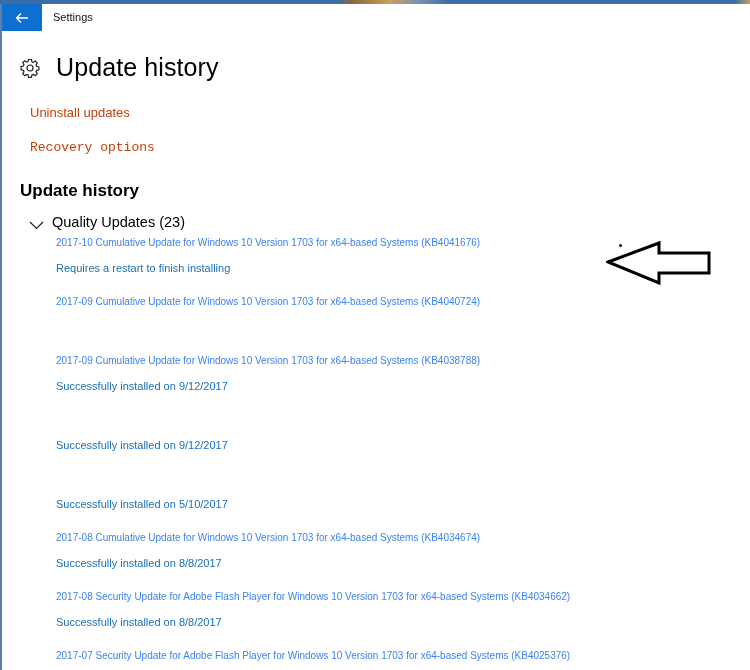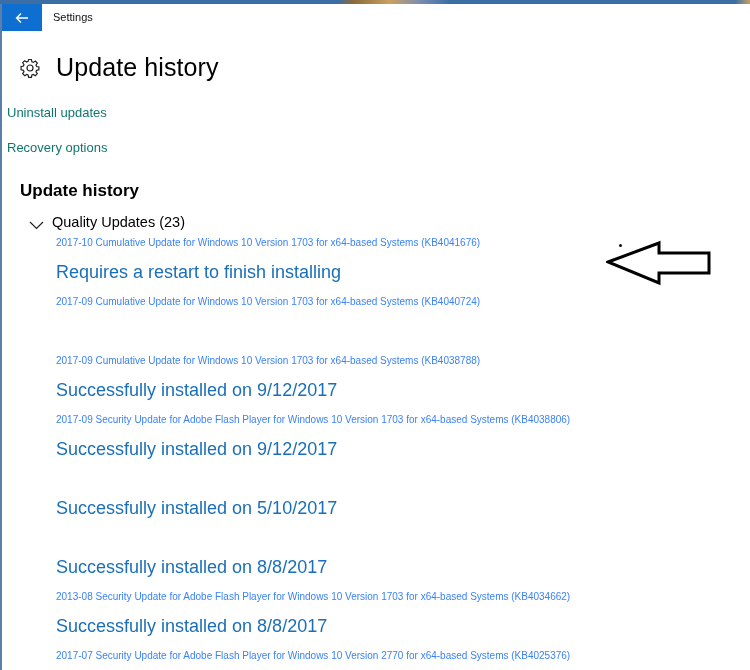--- a/index.html
+++ b/index.html
@@ -13,31 +13,31 @@
     .titlebar { position: absolute; left: 2px; top: 4px; width: 592px; height: 28px; background: #fff; }
     .back-button {
       position: absolute; left: 0; top: 0; width: 40px; height: 27px; background: #0f6fd1;
       display: flex; align-items: center; justify-content: center; cursor: pointer;
     }
     .back-button svg { width: 14px; height: 12px; }
     .app-title { position: absolute; left: 51px; top: 7px; font-size: 11px; color: #111; }
     .page-header { position: absolute; left: 20px; top: 53px; display: flex; align-items: center; }
     .gear { width: 20px; height: 20px; margin-right: 16px; }
     .page-title { font-size: 25px; font-weight: normal; color: #000; letter-spacing: 0.1px; }
-    .link { position: absolute; left: 7px; font-size: 13px; color: #0f766e; cursor: pointer; }
+    .link { position: absolute; left: 30px; font-size: 13px; color: #c2410c; cursor: pointer; }
     .link-uninstall { top: 105px; }
-    .link-recovery { top: 140px; }
+    .link-recovery { top: 140px; font-family: Liberation Mono, monospace; }
     .section-title { position: absolute; left: 20px; top: 181px; font-size: 17px; color: #000; }
     .group-header { position: absolute; left: 29px; top: 214px; display: flex; align-items: flex-end; cursor: pointer; }
     .chevron { width: 15px; height: 9px; margin-right: 8px; }
     .group-label { font-size: 14.5px; color: #000; }
     .updates { position: absolute; left: 56px; top: 236px; width: 690px; }
     .update { height: 59px; position: relative; }
     .update-name { position: absolute; left: 0; top: 1px; font-size: 10px; color: #3b82f6; white-space: nowrap; cursor: pointer; }
-    .update-status { position: absolute; left: 0; top: 26px; font-size: 18px; color: #1a6fb8; white-space: nowrap; cursor: pointer; }
+    .update-status { position: absolute; left: 0; top: 26px; font-size: 11px; color: #1a6fb8; white-space: nowrap; cursor: pointer; }
     .annotation-arrow { position: absolute; left: 606px; top: 240px; width: 106px; height: 46px; }
     .annotation-dot { position: absolute; left: 619px; top: 244px; width: 3px; height: 3px; background: #111; border-radius: 50%; }
   </style>
 </head>
 <body>
 
 <div class="desktop-strip"></div>
 <div class="left-edge"></div>
 
 <div class="titlebar">
@@ -77,35 +77,35 @@
     <span class="update-status">Requires a restart to finish installing</span>
   </div>
   <div class="update">
     <span class="update-name">2017-09 Cumulative Update for Windows 10 Version 1703 for x64-based Systems (KB4040724)</span>
   </div>
   <div class="update">
     <span class="update-name">2017-09 Cumulative Update for Windows 10 Version 1703 for x64-based Systems (KB4038788)</span>
     <span class="update-status">Successfully installed on 9/12/2017</span>
   </div>
   <div class="update">
-    <span class="update-name">2017-09 Security Update for Adobe Flash Player for Windows 10 Version 1703 for x64-based Systems (KB4038806)</span>
     <span class="update-status">Successfully installed on 9/12/2017</span>
   </div>
   <div class="update">
     <span class="update-status">Successfully installed on 5/10/2017</span>
   </div>
   <div class="update">
+    <span class="update-name">2017-08 Cumulative Update for Windows 10 Version 1703 for x64-based Systems (KB4034674)</span>
     <span class="update-status">Successfully installed on 8/8/2017</span>
   </div>
   <div class="update">
-    <span class="update-name">2013-08 Security Update for Adobe Flash Player for Windows 10 Version 1703 for x64-based Systems (KB4034662)</span>
+    <span class="update-name">2017-08 Security Update for Adobe Flash Player for Windows 10 Version 1703 for x64-based Systems (KB4034662)</span>
     <span class="update-status">Successfully installed on 8/8/2017</span>
   </div>
   <div class="update">
-    <span class="update-name">2017-07 Security Update for Adobe Flash Player for Windows 10 Version 2770 for x64-based Systems (KB4025376)</span>
+    <span class="update-name">2017-07 Security Update for Adobe Flash Player for Windows 10 Version 1703 for x64-based Systems (KB4025376)</span>
     <span class="update-status"></span>
   </div>
 </div>
 
 <svg class="annotation-arrow" viewBox="0 0 106 46">
   <path d="M2 22 L53 3 L53 13 L103 13 L103 33 L53 33 L53 43 Z" fill="#ffffff" stroke="#000" stroke-width="3" stroke-linejoin="miter"></path>
 </svg>
 <div class="annotation-dot"></div>
 
 </body></html>

